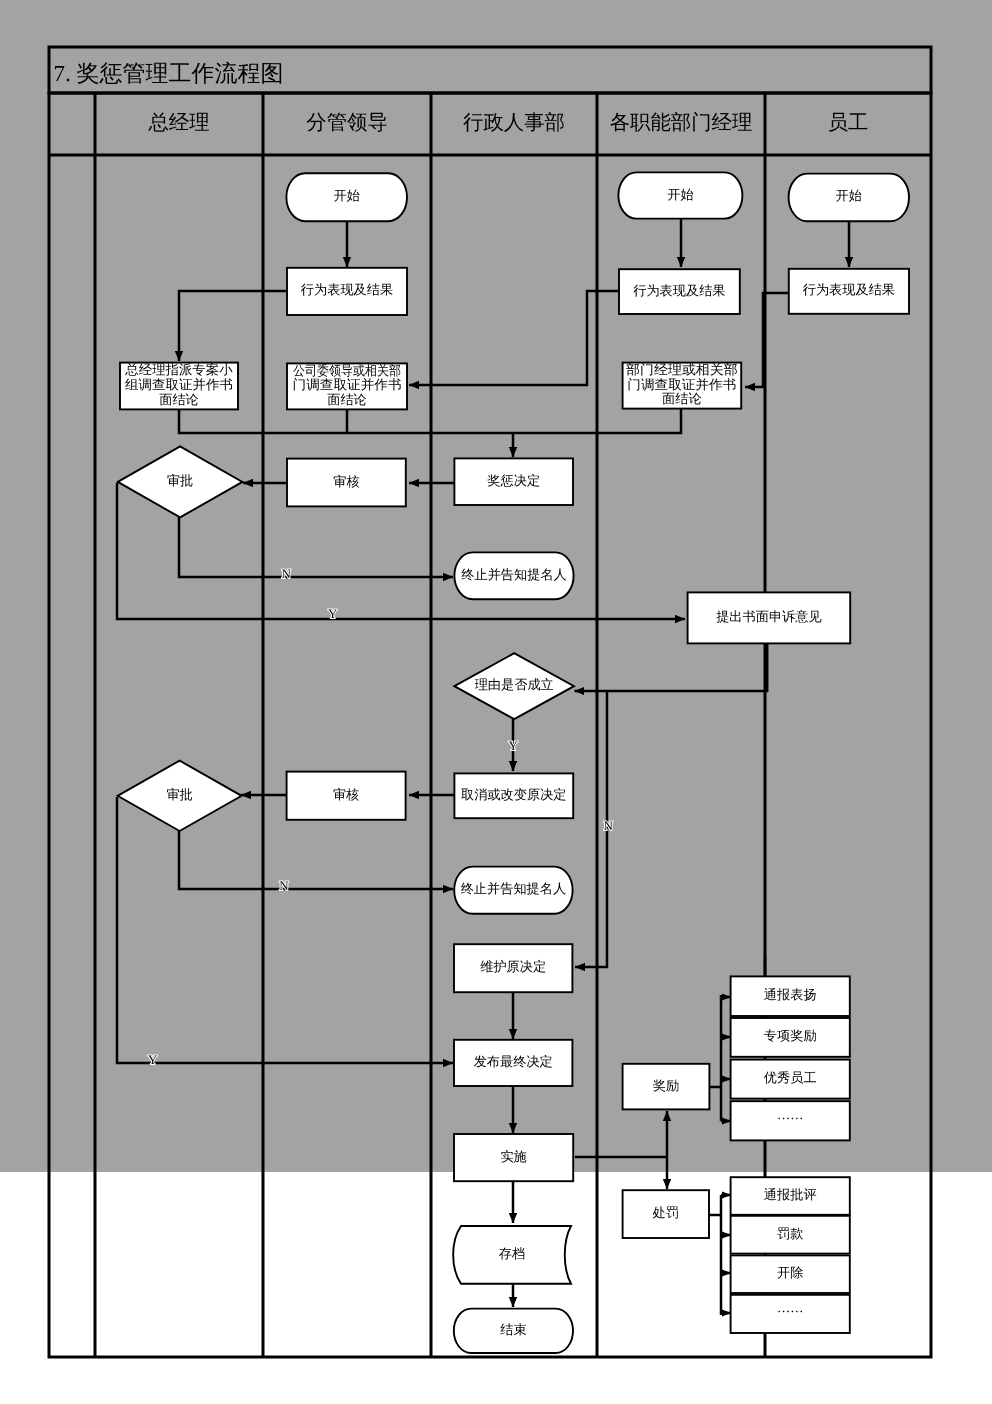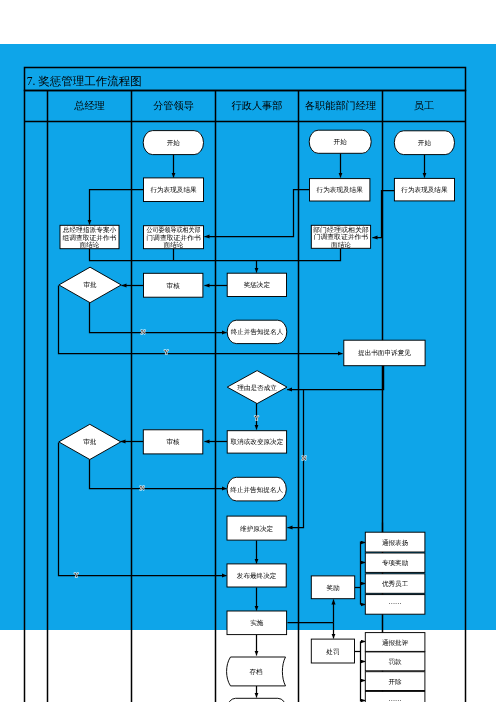--- a/index.html
+++ b/index.html
@@ -1,19 +1,19 @@
 <!DOCTYPE html>
 <html><head>
 <meta charset="utf-8">
 <title>7. 奖惩管理工作流程图</title>
 <style>
   html,body{margin:0;padding:0;background:#ffffff;}
   body{width:496px;height:702px;overflow:hidden;
        font-family:"Liberation Serif",serif;color:#000;}
-  #page{position:relative;width:496px;height:586px;background:#0ea5e9;margin-top:44px;}
+  #page{position:relative;width:496px;height:586px;background:#a3a3a3;}
   svg{position:absolute;left:0;top:0;display:block;}
   .grid{fill:none;stroke:#000;stroke-width:1.5;}
   .gridthin{fill:none;stroke:#000;stroke-width:1.5;}
   .node{fill:#ffffff;stroke:#000000;stroke-width:0.95;}
   .conn{fill:none;stroke:#000000;stroke-width:1.25;}
   text{font-family:"Liberation Serif",serif;fill:#000;}
   .title{font-size:11.5px;}
   .colhead{font-size:10.2px;}
   .lbl{font-size:6.5px;paint-order:stroke;stroke:#fff;stroke-width:1px;stroke-linejoin:round;}
 </style>

